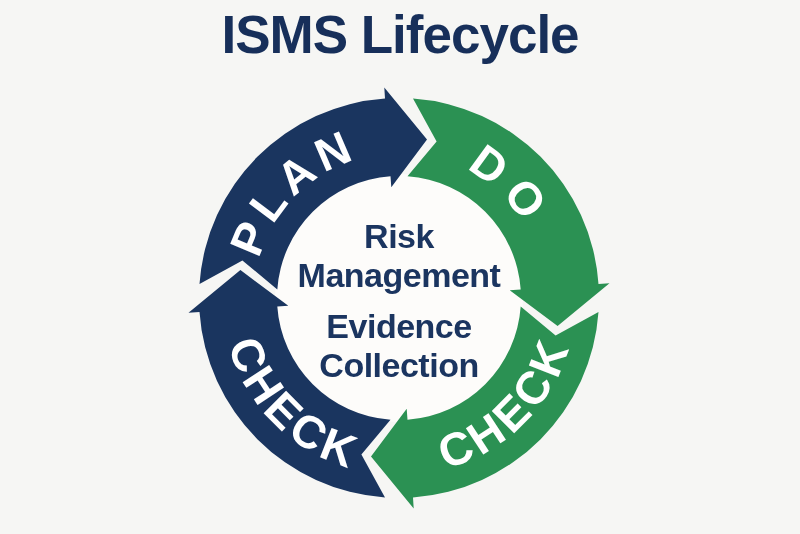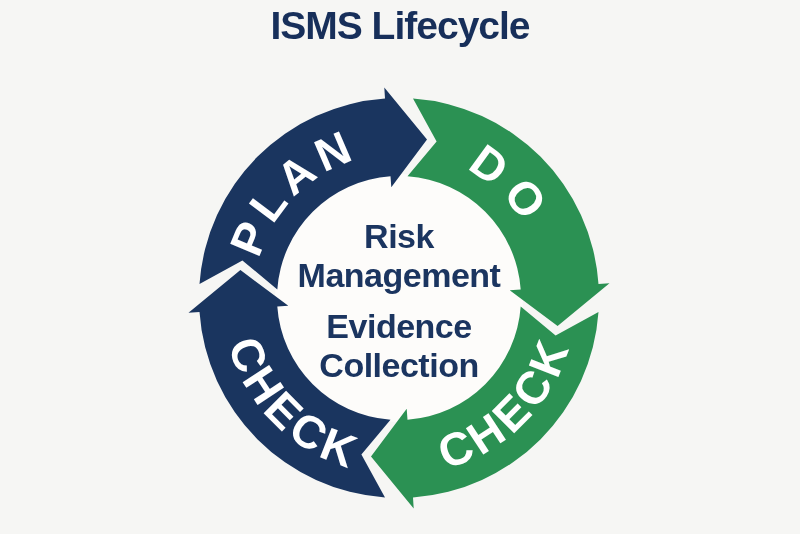--- a/index.html
+++ b/index.html
@@ -15,21 +15,21 @@
     position: relative;
     width: 800px;
     height: 534px;
   }
   .title {
     position: absolute;
     top: 4px;
     left: 0;
     width: 100%;
     text-align: center;
-    font-size: 39px;
+    font-size: 53px;
     font-weight: 700;
     letter-spacing: -1px;
     color: #172f5a;
     user-select: none;
   }
   svg.diagram {
     position: absolute;
     left: 0;
     top: 0;
     width: 800px;

